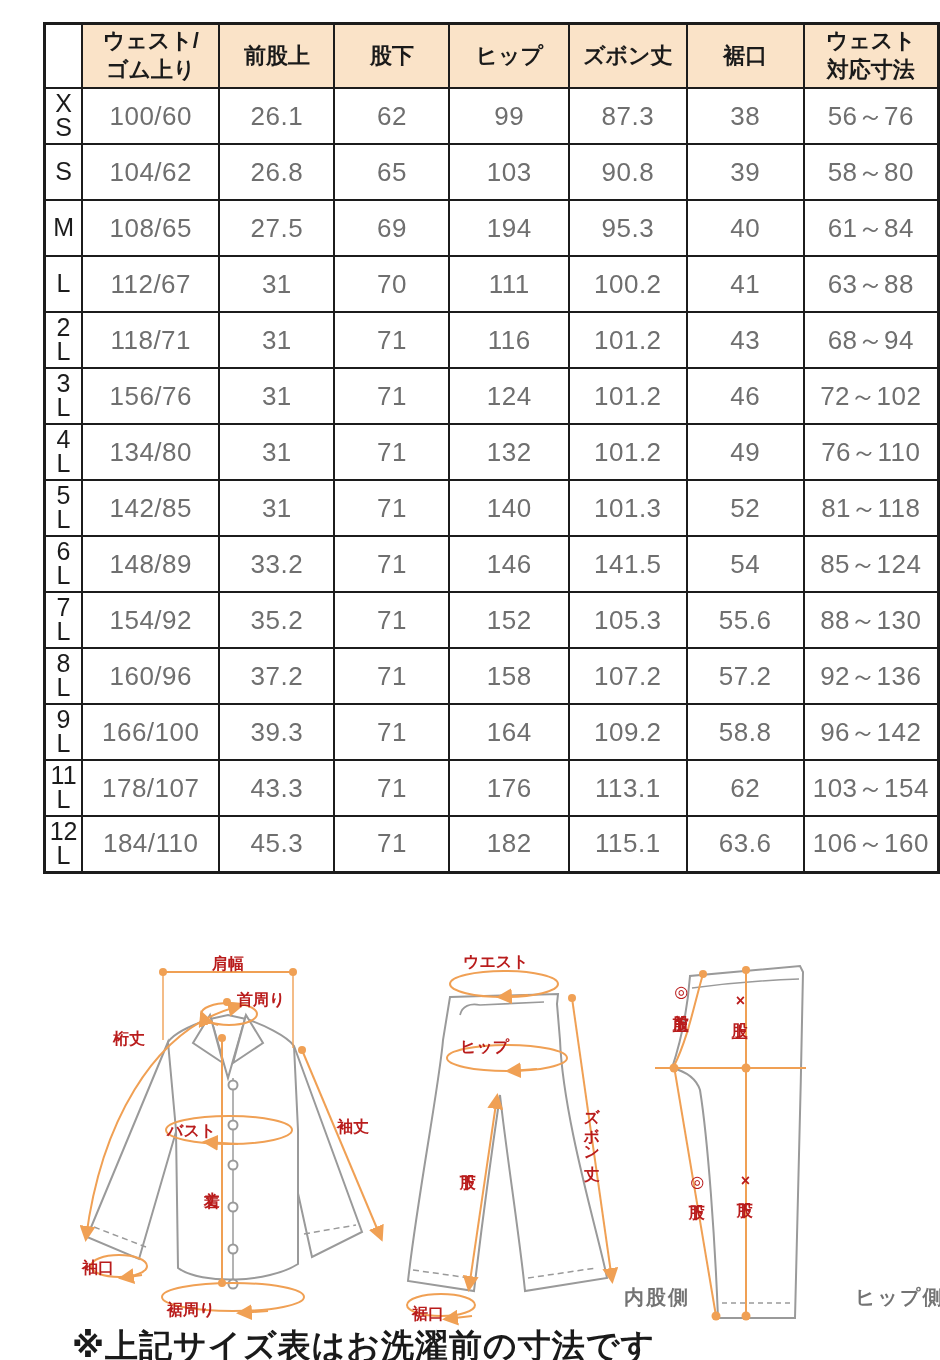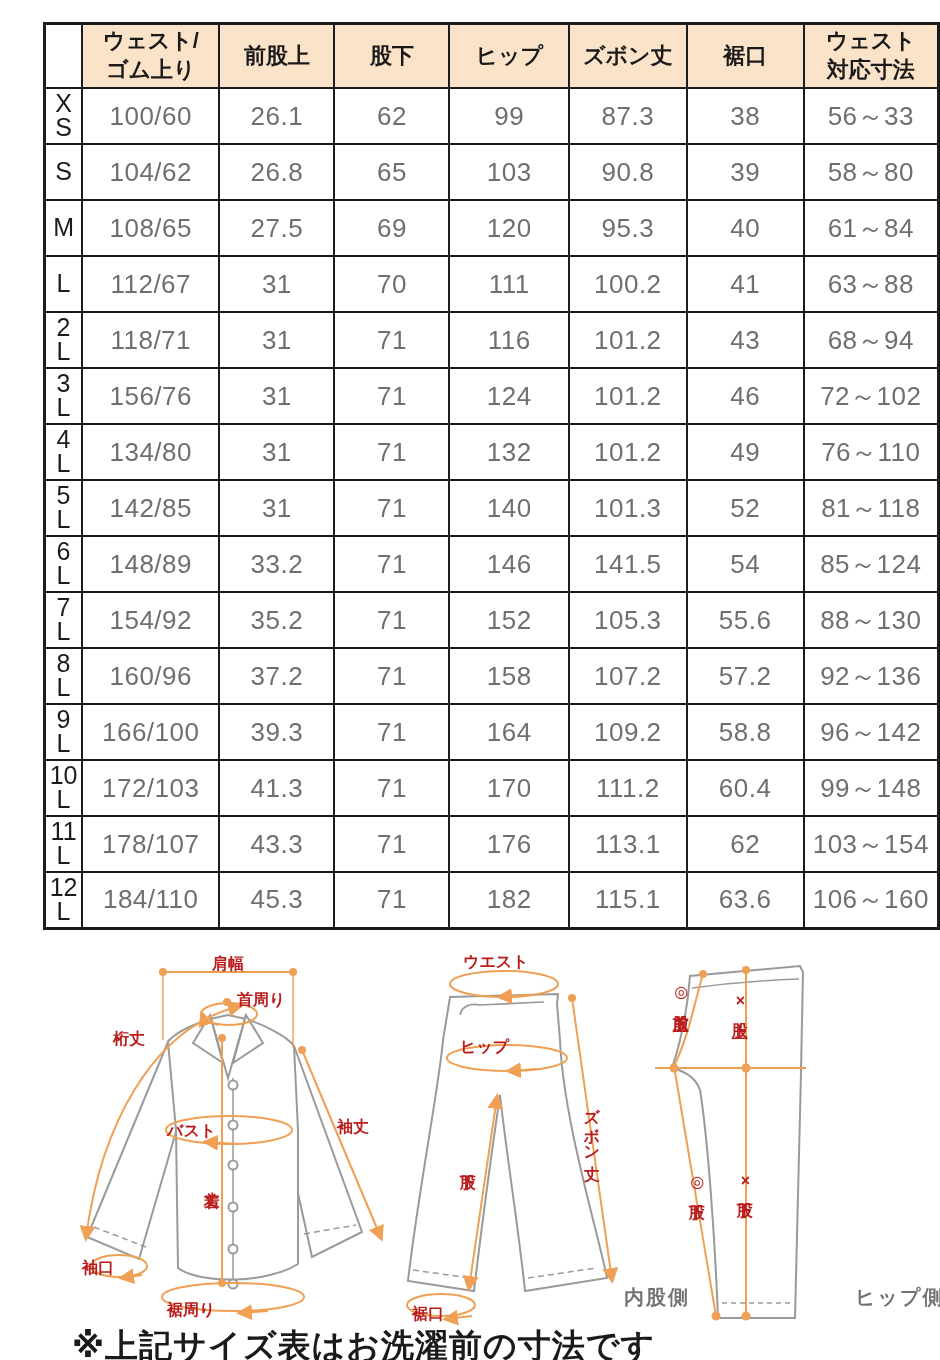--- a/index.html
+++ b/index.html
@@ -56,38 +56,38 @@
     <tbody id="table-body">
         <tr>
           <th class="size">X
 S</th>
           <td>100/60</td>
           <td>26.1</td>
           <td>62</td>
           <td>99</td>
           <td>87.3</td>
           <td>38</td>
-          <td>56～33</td>
+          <td>56～76</td>
         </tr>
         <tr>
           <th class="size">S</th>
           <td>104/62</td>
           <td>26.8</td>
           <td>65</td>
           <td>103</td>
           <td>90.8</td>
           <td>39</td>
           <td>58～80</td>
         </tr>
         <tr>
           <th class="size">M</th>
           <td>108/65</td>
           <td>27.5</td>
           <td>69</td>
-          <td>120</td>
+          <td>194</td>
           <td>95.3</td>
           <td>40</td>
           <td>61～84</td>
         </tr>
         <tr>
           <th class="size">L</th>
           <td>112/67</td>
           <td>31</td>
           <td>70</td>
           <td>111</td>
@@ -175,31 +175,20 @@
         <tr>
           <th class="size">9
 L</th>
           <td>166/100</td>
           <td>39.3</td>
           <td>71</td>
           <td>164</td>
           <td>109.2</td>
           <td>58.8</td>
           <td>96～142</td>
-        </tr>
-        <tr>
-          <th class="size">10
-L</th>
-          <td>172/103</td>
-          <td>41.3</td>
-          <td>71</td>
-          <td>170</td>
-          <td>111.2</td>
-          <td>60.4</td>
-          <td>99～148</td>
         </tr>
         <tr>
           <th class="size">11
 L</th>
           <td>178/107</td>
           <td>43.3</td>
           <td>71</td>
           <td>176</td>
           <td>113.1</td>
           <td>62</td>

